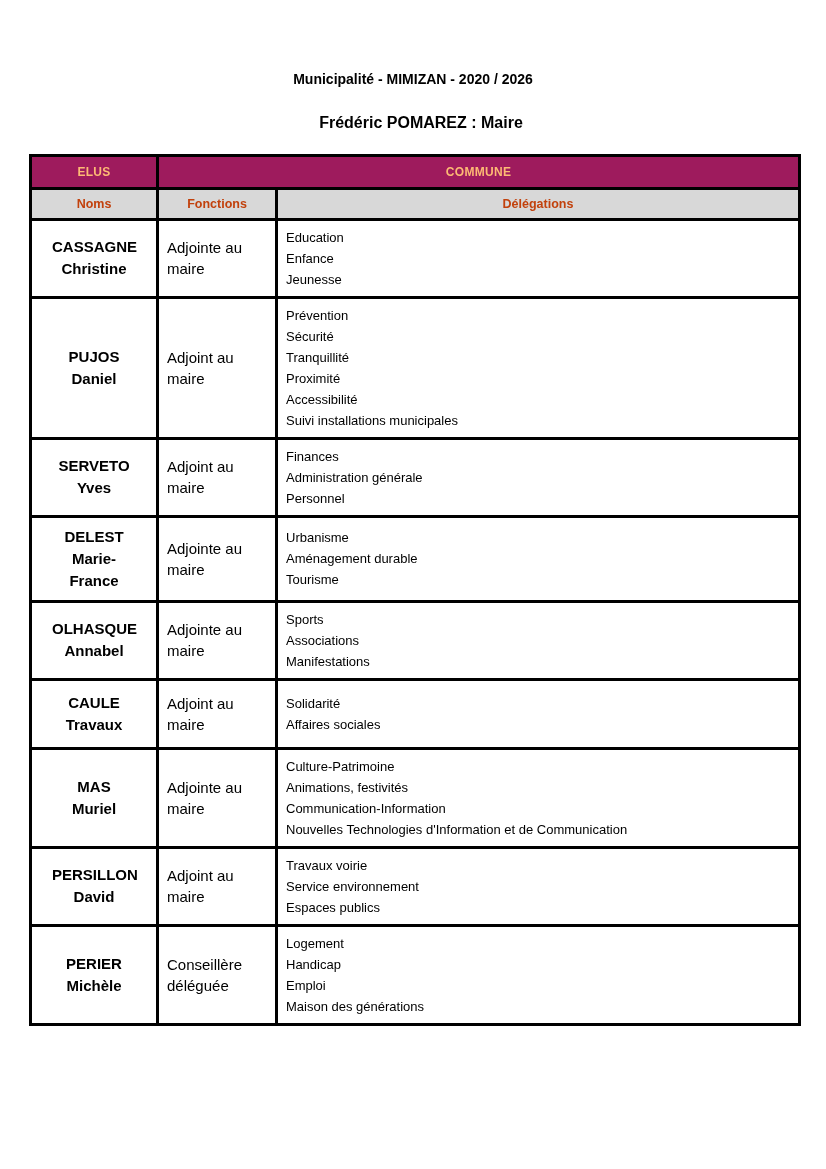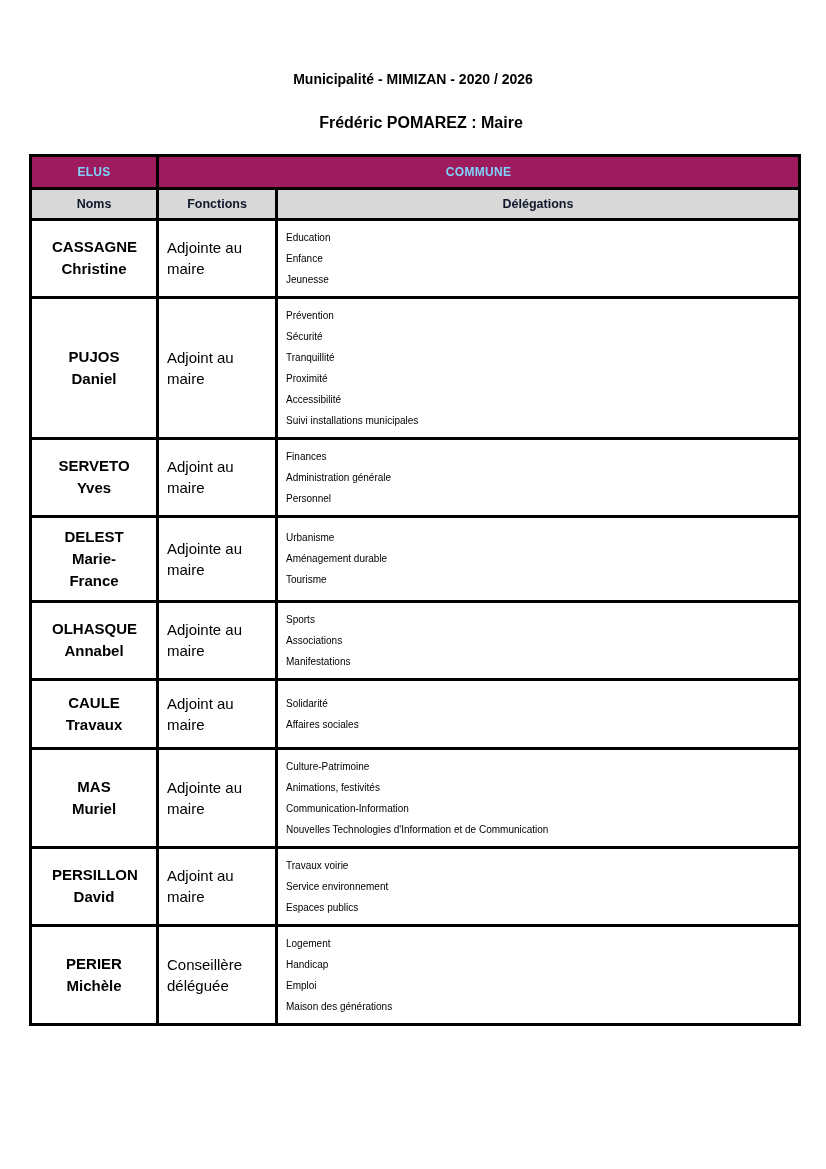--- a/index.html
+++ b/index.html
@@ -35,31 +35,31 @@
     table-layout:fixed;
     width:769px;
     margin:22px 0 0 29px;
   }
   table.officials th, table.officials td{
     border:3px solid var(--border-color);
     overflow:hidden;
   }
   th.group-header{
     background:var(--header-bg);
-    color:#7dd3fc;
+    color:#fdba74;
     font-size:12px;
     font-weight:bold;
     height:33px;
     text-align:center;
     vertical-align:middle;
     letter-spacing:.3px;
   }
   th.column-header{
     background:var(--subheader-bg);
-    color:#0f172a;
+    color:#c2410c;
     font-size:12.5px;
     font-weight:bold;
     height:31px;
     text-align:center;
     vertical-align:middle;
   }
   td.name-cell{
     font-size:15px;
     font-weight:bold;
     text-align:center;
@@ -69,21 +69,21 @@
     padding:4px 20px;
   }
   td.fonction-cell{
     font-size:15px;
     text-align:left;
     vertical-align:middle;
     line-height:21px;
     padding:4px 8px;
   }
   td.delegations-cell{
-    font-size:10px;
+    font-size:13px;
     text-align:left;
     vertical-align:middle;
     white-space:pre-line;
     line-height:21px;
     padding:6px 8px;
   }
 </style>
 </head>
 <body>
 

